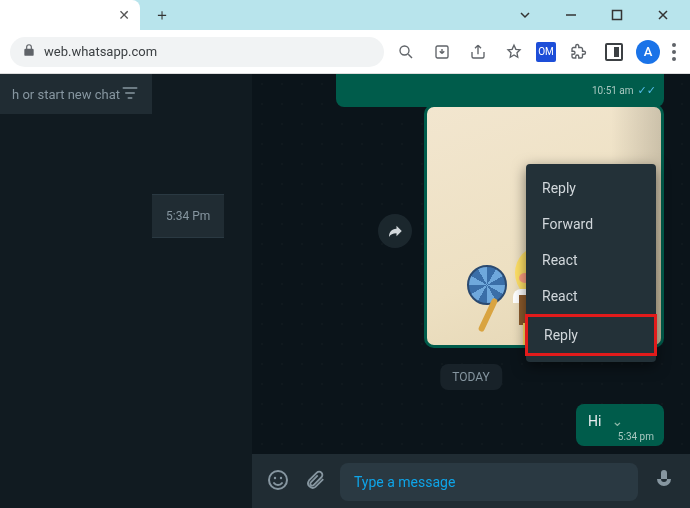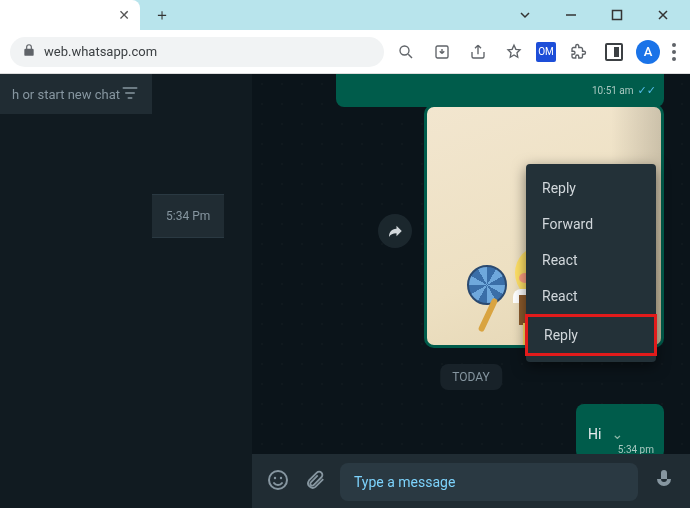--- a/index.html
+++ b/index.html
@@ -167,37 +167,37 @@
     margin: 0 -1px;
   }
   .today-pill {
     position:absolute; top: 290px; left: 50%; transform:translateX(-50%);
     background:#182229; color:#8696a0; font-size:12px;
     padding: 6px 12px; border-radius:8px;
   }
   .hi-bubble {
     position:absolute; top: 330px; right: 26px;
     background:#005c4b; border-radius:8px;
-    padding: 22px 10px 4px 12px; min-width:88px;
+    padding: 9px 10px 4px 12px; min-width:88px;
     color:#e9edef; font-size:14px;
     display:flex; flex-direction:column;
   }
   .hi-bubble .row1 { display:flex; align-items:center; gap:10px;}
   .hi-bubble .chev { color:#8db8a8;}
   .hi-bubble .ts { font-size:10px; color:#a8c8c0; align-self:flex-end; margin-top:2px;}
   .composer {
     position:absolute; left:0; right:0; bottom:0;
     height: 56px; background:#202c33;
     display:flex; align-items:center; padding: 0 14px; gap:14px;
   }
   .composer .ic svg { width:24px; height:24px; fill:#8696a0;}
   .composer .attach svg { width:22px; height:22px; fill:#8696a0;}
   .composer .input {
     flex:1; height:38px; background:#2a3942; border-radius:8px;
-    display:flex; align-items:center; padding:0 14px; color:#7dd3fc; font-size:14px;
+    display:flex; align-items:center; padding:0 14px; color:#0ea5e9; font-size:14px;
   }
   .composer .mic svg { width:24px; height:24px; fill:#8696a0;}
 </style>
 </head>
 <body>
 
 <div class="titlebar">
   <div class="tab">
     <span class="close">✕</span>
   </div>

